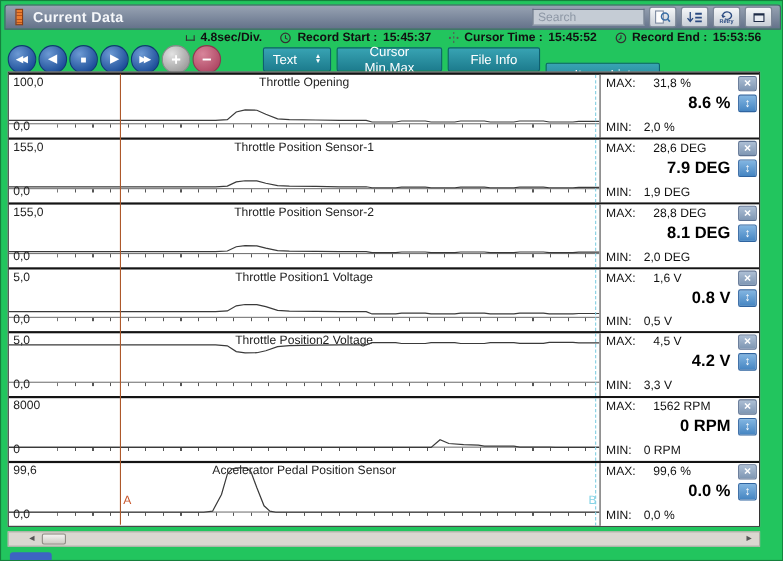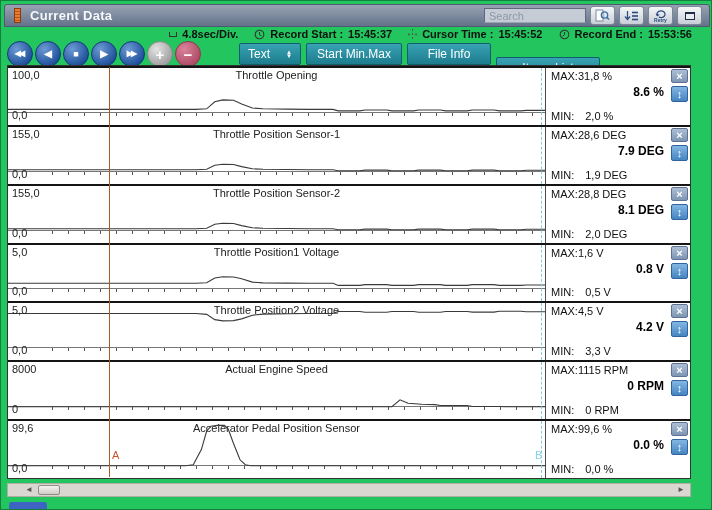--- a/index.html
+++ b/index.html
@@ -49,22 +49,22 @@
   .plot{flex:1;position:relative;overflow:hidden;}
   .smax{position:absolute;top:1px;left:4px;font-size:11px;color:#222;z-index:3;}
   .ctitle{position:absolute;top:1px;left:0;width:100%;text-align:center;font-size:11px;color:#222;z-index:2;}
   .smin{position:absolute;bottom:4px;left:4px;font-size:11px;color:#222;z-index:3;}
   .zline{position:absolute;left:0;right:0;bottom:12px;height:1px;background:#777;z-index:1;}
   .ticks{position:absolute;left:44px;right:2px;bottom:9px;height:3px;z-index:1;
     background:repeating-linear-gradient(90deg,#555 0 1px,transparent 1px 16px);}
   .wave{position:absolute;left:0;top:0;width:100%;height:100%;z-index:2;}
   .bcur{position:absolute;right:3px;top:0;bottom:0;width:0;border-left:1px dashed #82cfe2;z-index:4;}
   .panel{width:145px;flex:none;border-left:1px solid #4a4a4a;position:relative;font-size:11px;color:#111;background:#fff;}
-  .maxline{position:absolute;top:2px;left:5px;display:flex;gap:0;}
-  .curline{position:absolute;top:17px;right:26px;font-weight:bold;font-size:12px;color:#000;}
+  .maxline{position:absolute;top:2px;left:5px;display:flex;gap:16px;}
+  .curline{position:absolute;top:17px;right:26px;font-weight:bold;font-size:15px;color:#000;}
   .minline{position:absolute;bottom:3px;left:5px;display:flex;gap:11px;}
   .btncol{position:absolute;top:1px;right:1px;width:18px;}
   .xbtn{width:17px;height:14px;margin-bottom:3px;background:linear-gradient(#adbfd5,#7e96b3);border:1px solid #5d7292;
     border-radius:2px;color:#fff;font-weight:bold;font-size:11px;line-height:12px;text-align:center;cursor:pointer;}
   .udbtn{width:17px;height:16px;background:linear-gradient(#83b6e2,#4585c2);border:1px solid #2f64a0;
     border-radius:2px;color:#fff;font-weight:bold;font-size:11px;line-height:14px;text-align:center;cursor:pointer;}
   .acur{position:absolute;left:101px;top:1px;bottom:1px;width:1px;background:#ad582a;z-index:5;}
   .alabel{position:absolute;left:104px;bottom:17px;color:#c8552a;font-size:11px;z-index:6;}
   .blabel{position:absolute;left:527px;bottom:17px;color:#86d4e6;font-size:11px;z-index:6;}
   
@@ -162,21 +162,21 @@
     <button class="pcircle pc-minus">
         <span>−</span>
       </button>
     <button class="tealbtn btn-text">
       <span>Text</span>
       <span class="spinner">
         <span>▲</span>
           <span>▼</span>
       </span>
     </button>
-    <button class="tealbtn btn-reset">Start Min.Max</button>
+    <button class="tealbtn btn-reset">Cursor Min.Max</button>
     <button class="tealbtn btn-file">File Info</button>
     <button class="tealbtn btn-items">Items List</button>
   </div>
 
   <div class="graphs">
     <div class="acur"></div>
     <span class="alabel">A</span>
     <span class="blabel">B</span>
   <div class="crow">
     <div class="plot">
@@ -314,33 +314,32 @@
       </div>
       <div class="btncol">
         <div class="xbtn">×</div>
         <div class="udbtn">↕</div>
       </div>
     </div>
       </div>
       <div class="crow">
     <div class="plot">
       <span class="smax">8000</span>
-      <span class="ctitle">Actual Engine Speed</span>
       <div class="zline"></div>
       <div class="ticks"></div>
       <span class="smin">0</span>
       <svg class="wave" viewBox="0 0 536 57" preserveAspectRatio="none">
         <polyline fill="none" stroke="#3a3a3a" stroke-width="1.1" points="0.0,44.8 383.2,44.8 391.3,37.9 399.3,41.3 412.7,42.3 426.1,42.7 431.5,43.6 458.3,43.6 463.6,44.6 490.4,44.6 495.8,44.8 536.0,44.8"></polyline>
       </svg>
       <div class="bcur"></div>
     </div>
     <div class="panel">
       <div class="maxline">
         <span>MAX:</span>
-        <span>1115 RPM</span>
+        <span>1562 RPM</span>
       </div>
       <div class="curline">0 RPM</div>
       <div class="minline">
         <span>MIN:</span>
         <span>0 RPM</span>
       </div>
       <div class="btncol">
         <div class="xbtn">×</div>
         <div class="udbtn">↕</div>
       </div>

